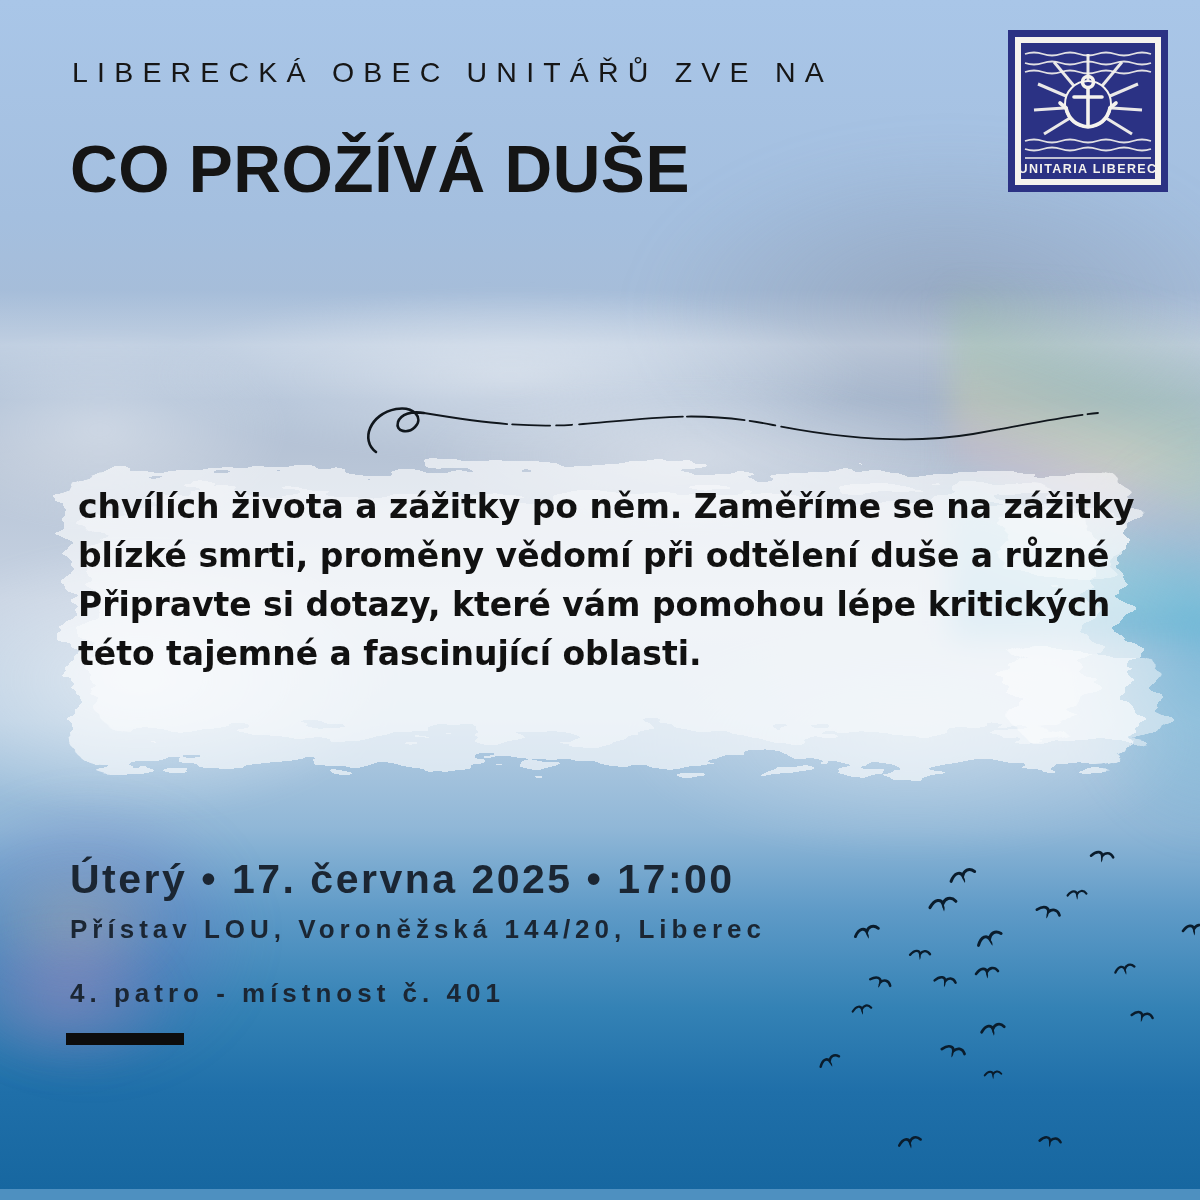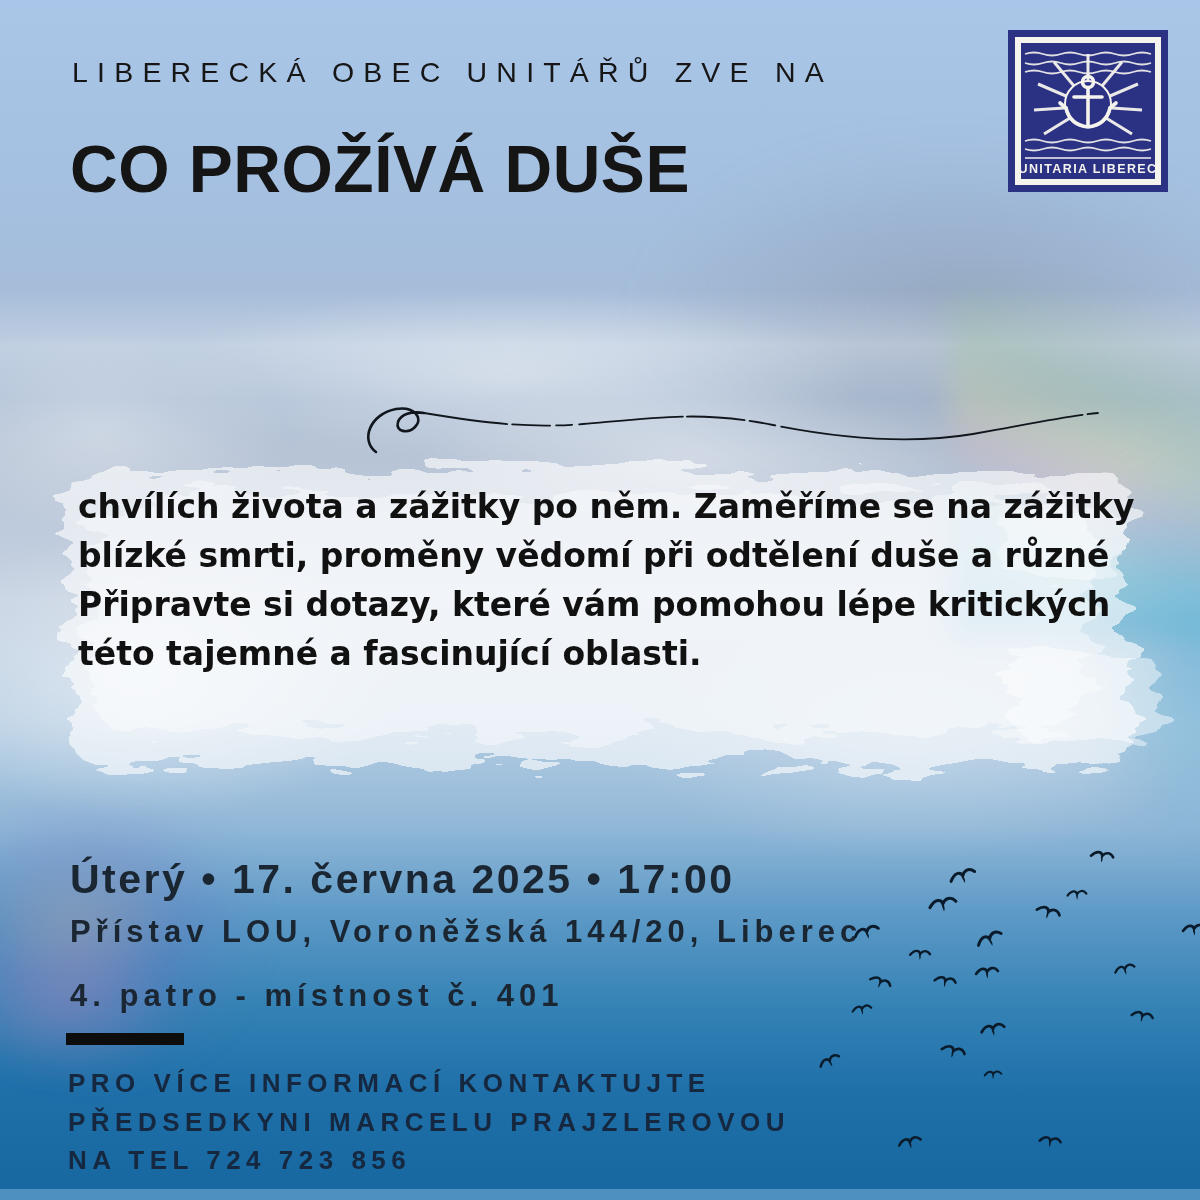--- a/index.html
+++ b/index.html
@@ -48,21 +48,21 @@
     color:#161616;white-space:nowrap;}
   .title{left:70px;top:132px;font-size:66px;line-height:74px;font-weight:700;
     letter-spacing:.5px;color:#151515;white-space:nowrap;text-align:center;}
   .speaker{left:70px;top:306px;font-family:"DejaVu Sans",sans-serif;font-size:45px;
     font-weight:700;color:#141414;white-space:nowrap;}
   .squiggle{left:348px;top:396px;}
   .bodytext{left:78px;top:482px;font-family:"DejaVu Sans",sans-serif;font-size:33px;
     line-height:49px;font-weight:700;color:#111;white-space:nowrap;}
   .dateline{left:70px;top:848px;font-size:41px;font-weight:700;letter-spacing:2.5px;
     color:#1b2633;white-space:nowrap;margin-top:8px;}
-  .venue{left:70px;font-size:31px;font-weight:700;letter-spacing:5px;
+  .venue{left:70px;font-size:26px;font-weight:700;letter-spacing:5px;
     color:#1b2633;white-space:nowrap;}
   .venue1{top:914px;}
   .venue2{top:978px;}
   .divider{left:66px;top:1033px;width:118px;height:12px;background:#0d0d0d;}
   .contact{left:68px;top:1064px;font-size:26px;line-height:38.5px;font-weight:700;
     letter-spacing:5.5px;color:#15283f;white-space:nowrap;}
   
   .logo{left:1008px;top:30px;}
 </style>
 </head>
@@ -155,25 +155,20 @@
     <div>blízké smrti, proměny vědomí při odtělení duše a různé</div>
     <div>Připravte si dotazy, které vám pomohou lépe kritických</div>
     <div>této tajemné a fascinující oblasti.</div>
   </div>
 
   <div class="abs dateline">Úterý • 17. června 2025 • 17:00</div>
   <div class="abs venue venue1">Přístav LOU, Voroněžská 144/20, Liberec</div>
   <div class="abs venue venue2">4. patro - místnost č. 401</div>
 
   <div class="abs divider"></div>
-  <div class="abs contact">
-    <div>PRO VÍCE INFORMACÍ KONTAKTUJTE</div>
-    <div>PŘEDSEDKYNI MARCELU PRAJZLEROVOU</div>
-    <div>NA TEL 724 723 856</div>
-  </div>
 
   <svg class="abs" style="left:790px;top:820px;" width="410" height="350" viewBox="790 820 410 350">
     <defs>
       <g id="bird">
         <path d="M-11 1 C-6 -6 -1 -5 0 -1 C2 -5 7 -7 11 -2" fill="none" stroke="#0a1c2c" stroke-width="2.6" stroke-linecap="round"></path>
         <path d="M0 -1 C1.4 1 1.4 3.5 0.3 5.5 C-0.4 3 -1 1 0 -1 Z" fill="#0a1c2c"></path>
       </g>
     </defs>
     <g>
       <g transform="translate(963 877) rotate(-15) scale(1.15)">

